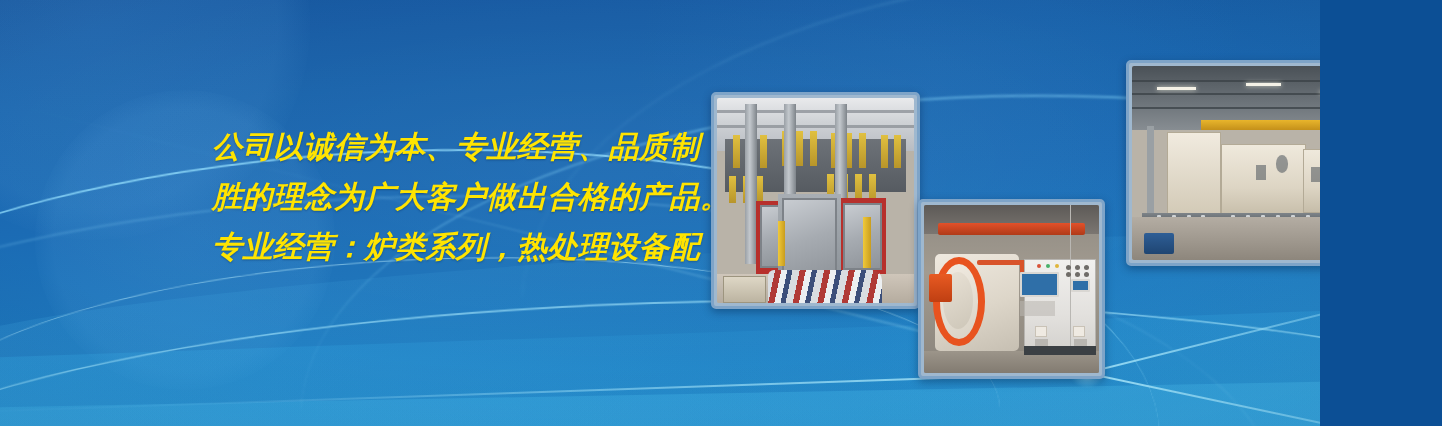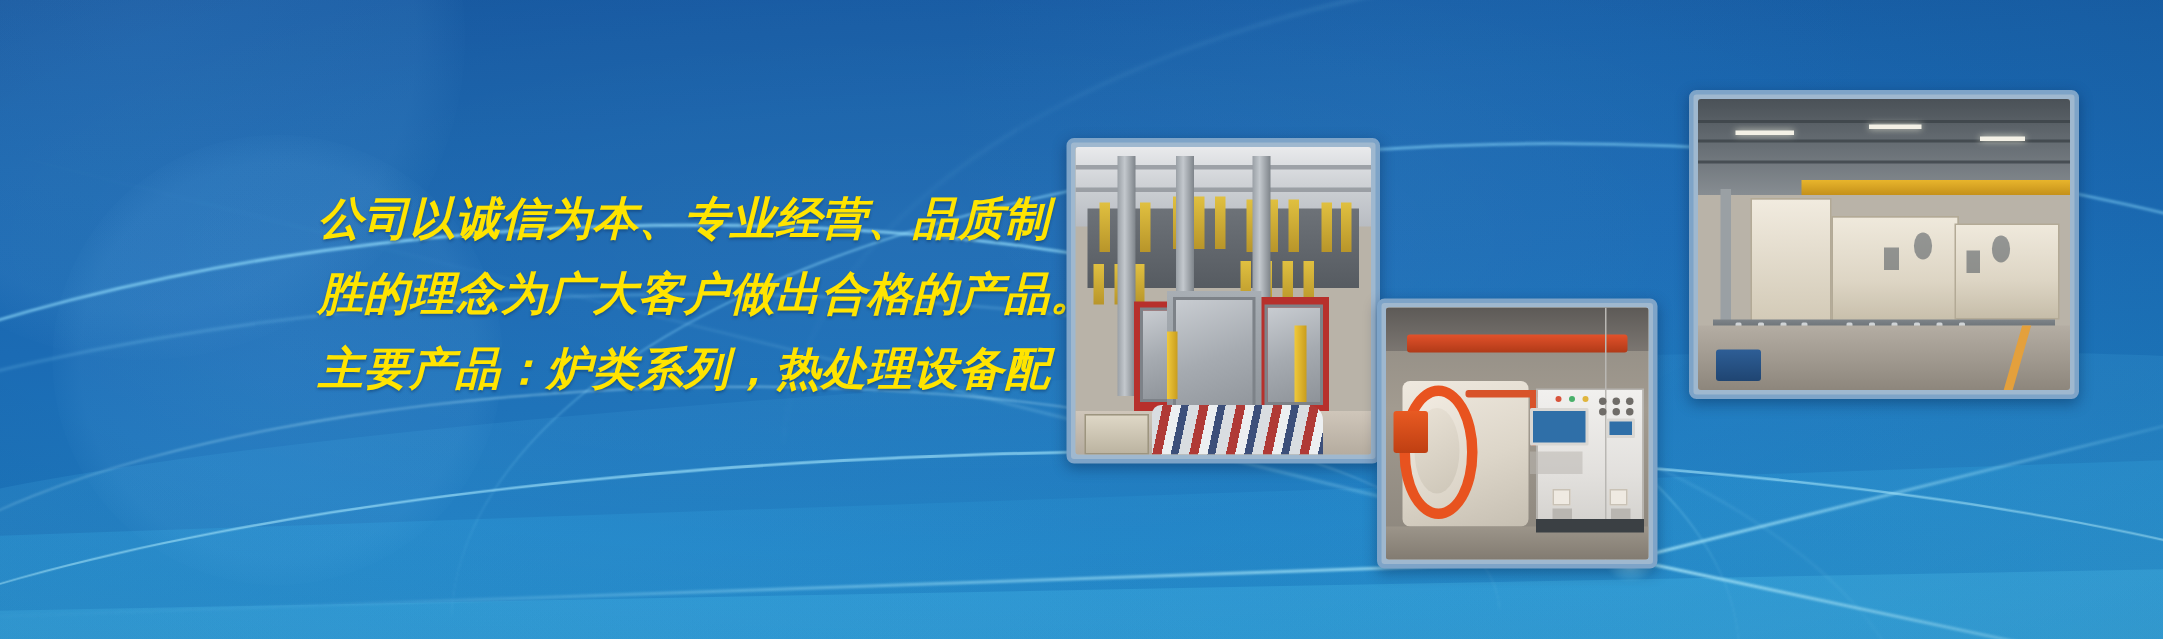--- a/index.html
+++ b/index.html
@@ -1,19 +1,19 @@
 <!DOCTYPE html>
 <html><head>
 <meta charset="utf-8">
 <style>
   html,body{margin:0;padding:0;background:#0c4f95;}
   *{box-sizing:border-box;}
   #banner{
     position:relative;
-    width:1442px;height:426px;
+    width:1320px;height:426px;
     overflow:hidden;
     font-family:"DejaVu Sans","Liberation Sans",sans-serif;
     background:linear-gradient(176deg,#17579f 0%,#1963ab 22%,#1b6bb4 45%,#1d78bd 70%,#2189c9 100%);
   }
 
   
   .bg-layer{position:absolute;pointer-events:none;}
 
   .circle-a{
     left:-120px;top:-190px;width:430px;height:430px;border-radius:50%;
@@ -234,21 +234,21 @@
   <div class="ray ray-d"></div>
   <div class="ray ray-a"></div>
   <div class="ray ray-b"></div>
   <div class="bg-layer node"></div>
 
   <div class="bg-layer vignette"></div>
 
   <div id="copy">
     <div class="line">公司以诚信为本、专业经营、品质制</div>
     <div class="line">胜的理念为广大客户做出合格的产品。</div>
-    <div class="line">主要产品：炉类系列，热处理设备配</div>
+    <div class="line">专业经营：炉类系列，热处理设备配</div>
   </div>
 
   <div class="photo" id="photo-1">
     <div class="inner">
       <div class="p1-roof"></div>
       <div class="p1-roofbeam" style="left:0;top:6%;width:100%;"></div>
       <div class="p1-roofbeam" style="left:0;top:13%;width:100%;"></div>
 
       <div class="p1-rack"></div>
       <div class="p1-bar" style="left:8%;top:18%;height:16%;"></div>

